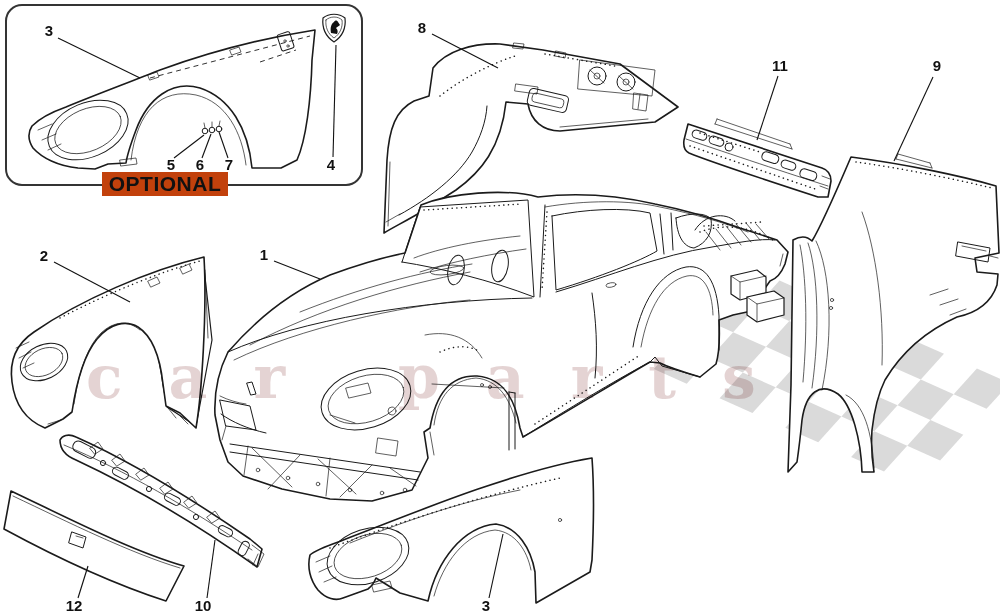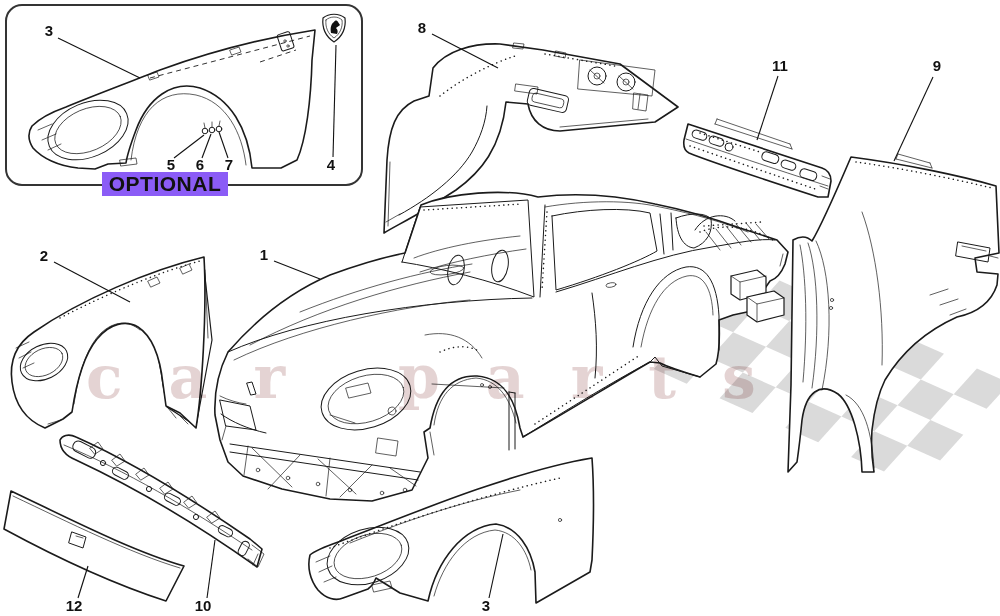--- a/index.html
+++ b/index.html
@@ -17,21 +17,21 @@
   .callout-text{font-family:"Liberation Sans",sans-serif;font-weight:bold;font-size:15px;fill:#111;}
   .leader{stroke:#111;stroke-width:1.1;fill:none;}
   
   .wm-brand{position:absolute;left:46px;top:222px;font-family:"DejaVu Serif",serif;
             font-weight:bold;font-size:150px;line-height:1;letter-spacing:-7px;
             mix-blend-mode:multiply;white-space:nowrap;pointer-events:none;}
   .wm-sub{position:absolute;left:86px;top:347px;font-family:"DejaVu Serif",serif;
           font-weight:bold;font-size:60px;line-height:1;letter-spacing:46px;
           mix-blend-mode:multiply;white-space:nowrap;pointer-events:none;}
   .optional-label{position:absolute;left:102px;top:172px;width:126px;text-align:center;
-                  background:#8b5cf6;font-family:"Liberation Sans",sans-serif;font-weight:bold;
+                  background:#c2410c;font-family:"Liberation Sans",sans-serif;font-weight:bold;
                   font-size:21px;letter-spacing:0.5px;color:#111;}
 </style>
 </head>
 <body>
 
 <div class="stage">
 
 <svg width="1000" height="616" viewBox="0 0 1000 616">
 
   <g id="checkers" transform="translate(648,222) rotate(24) skewX(-18)" opacity="0.9">

